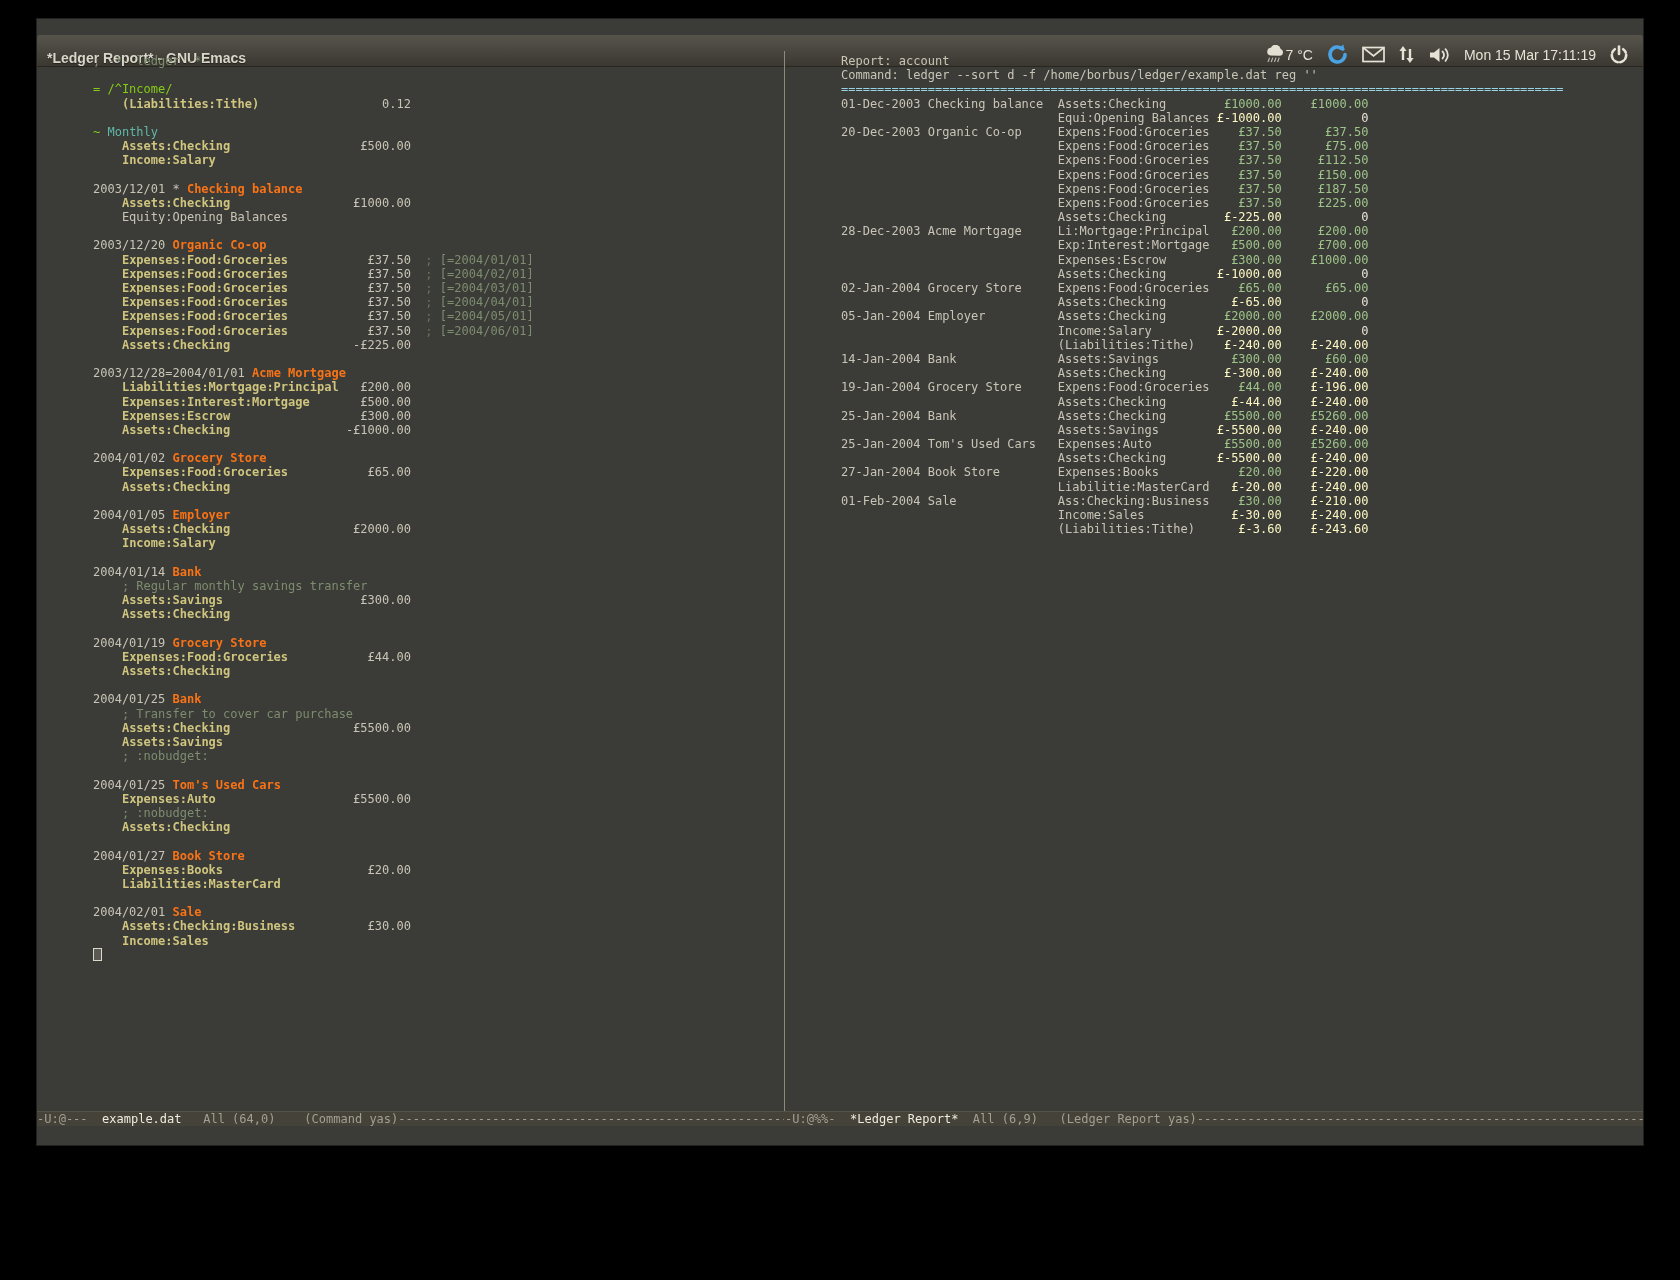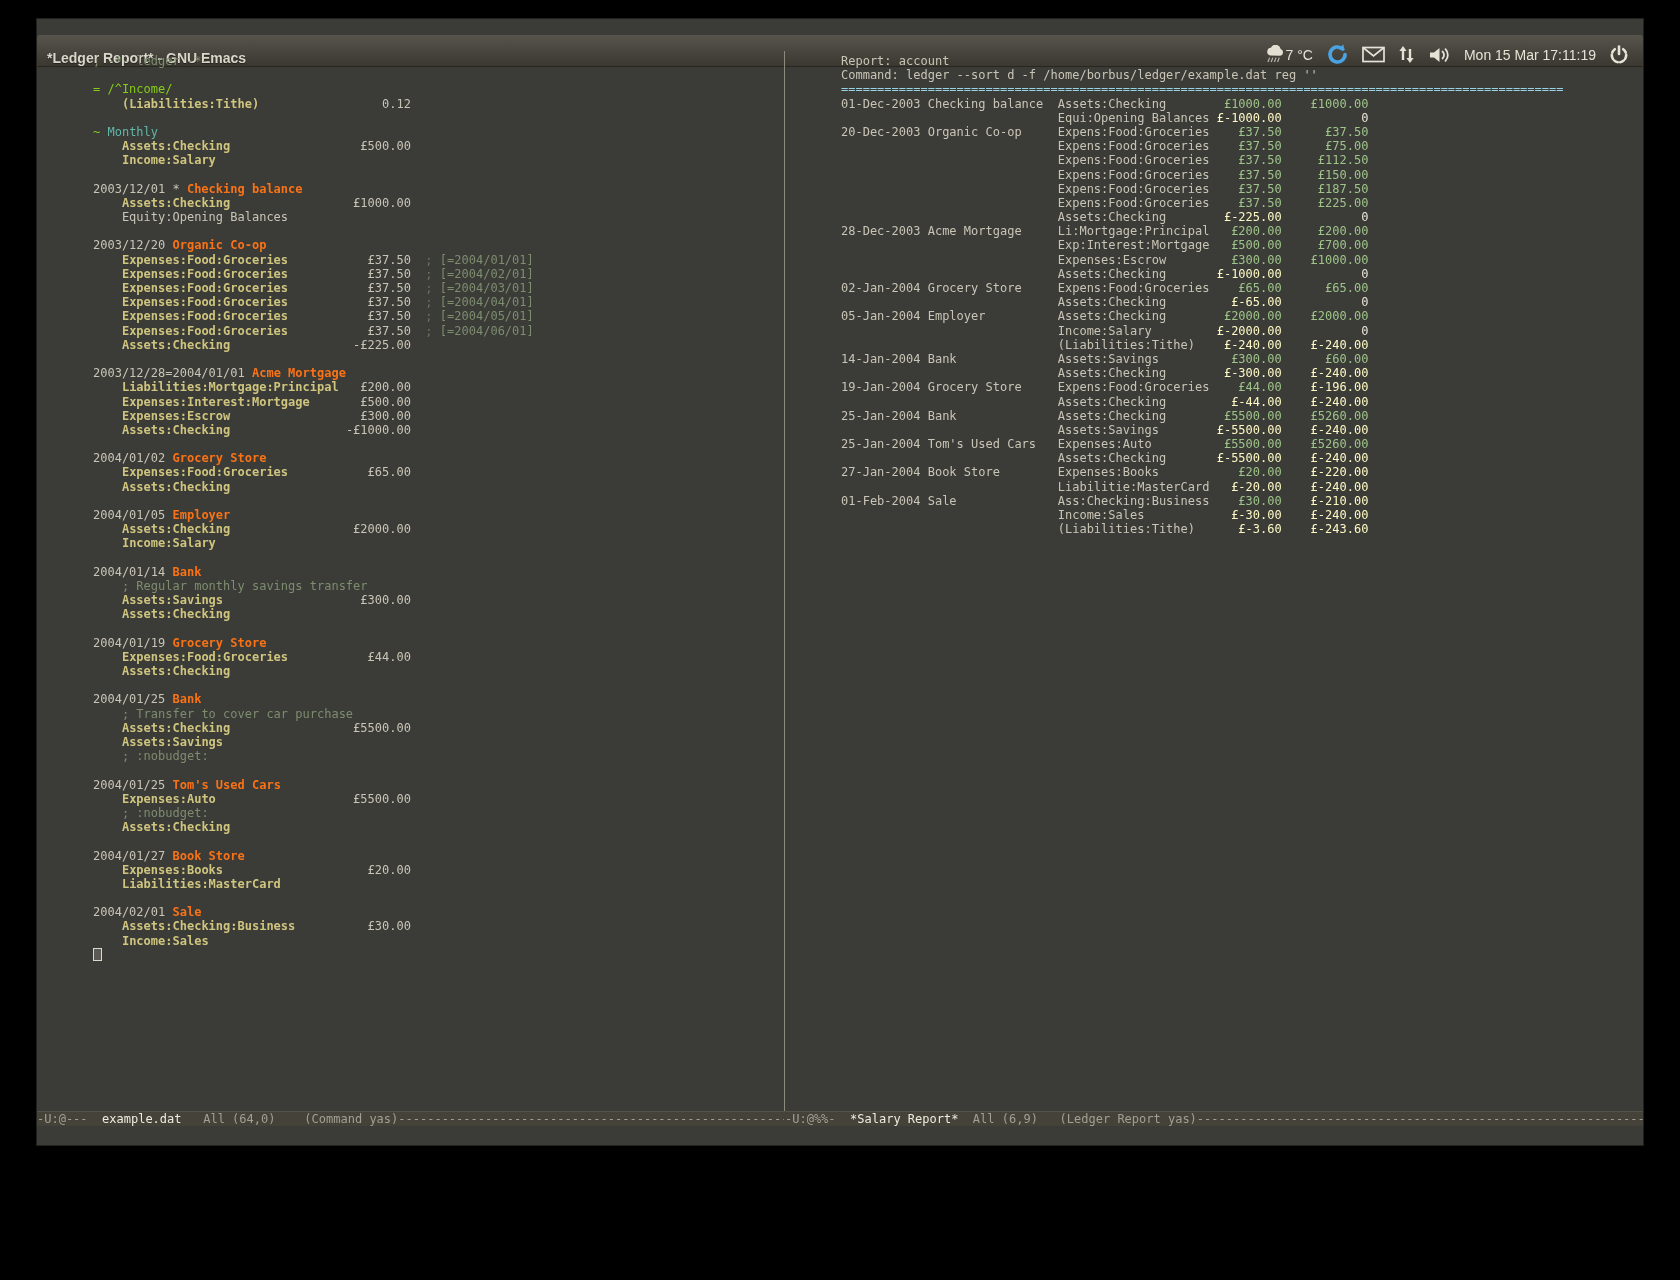--- a/index.html
+++ b/index.html
@@ -132,18 +132,18 @@
         <div class="textarea" id="ledger-lines"><div class="line"><span class="cm">; -*- ledger -*-</span></div><div class="line"></div><div class="line"><span class="cy">= /^Income/</span></div><div class="line"><span class="pl">    </span><span class="ac">(Liabilities:Tithe)</span><span class="pl">                 </span><span class="pl">0.12</span></div><div class="line"></div><div class="line"><span class="cy">~ </span><span class="tl">Monthly</span></div><div class="line"><span class="pl">    </span><span class="ac">Assets:Checking</span><span class="pl">                  </span><span class="pl">£500.00</span></div><div class="line"><span class="pl">    </span><span class="ac">Income:Salary</span></div><div class="line"></div><div class="line"><span class="pl">2003/12/01 * </span><span class="py">Checking balance</span></div><div class="line"><span class="pl">    </span><span class="ac">Assets:Checking</span><span class="pl">                 </span><span class="pl">£1000.00</span></div><div class="line"><span class="pl">    Equity:Opening Balances</span></div><div class="line"></div><div class="line"><span class="pl">2003/12/20 </span><span class="py">Organic Co-op</span></div><div class="line"><span class="pl">    </span><span class="ac">Expenses:Food:Groceries</span><span class="pl">           </span><span class="pl">£37.50</span><span class="cd">  ; </span><span class="cm">[=2004/01/01]</span></div><div class="line"><span class="pl">    </span><span class="ac">Expenses:Food:Groceries</span><span class="pl">           </span><span class="pl">£37.50</span><span class="cd">  ; </span><span class="cm">[=2004/02/01]</span></div><div class="line"><span class="pl">    </span><span class="ac">Expenses:Food:Groceries</span><span class="pl">           </span><span class="pl">£37.50</span><span class="cd">  ; </span><span class="cm">[=2004/03/01]</span></div><div class="line"><span class="pl">    </span><span class="ac">Expenses:Food:Groceries</span><span class="pl">           </span><span class="pl">£37.50</span><span class="cd">  ; </span><span class="cm">[=2004/04/01]</span></div><div class="line"><span class="pl">    </span><span class="ac">Expenses:Food:Groceries</span><span class="pl">           </span><span class="pl">£37.50</span><span class="cd">  ; </span><span class="cm">[=2004/05/01]</span></div><div class="line"><span class="pl">    </span><span class="ac">Expenses:Food:Groceries</span><span class="pl">           </span><span class="pl">£37.50</span><span class="cd">  ; </span><span class="cm">[=2004/06/01]</span></div><div class="line"><span class="pl">    </span><span class="ac">Assets:Checking</span><span class="pl">                 </span><span class="pl">-£225.00</span></div><div class="line"></div><div class="line"><span class="pl">2003/12/28=2004/01/01 </span><span class="py">Acme Mortgage</span></div><div class="line"><span class="pl">    </span><span class="ac">Liabilities:Mortgage:Principal</span><span class="pl">   </span><span class="pl">£200.00</span></div><div class="line"><span class="pl">    </span><span class="ac">Expenses:Interest:Mortgage</span><span class="pl">       </span><span class="pl">£500.00</span></div><div class="line"><span class="pl">    </span><span class="ac">Expenses:Escrow</span><span class="pl">                  </span><span class="pl">£300.00</span></div><div class="line"><span class="pl">    </span><span class="ac">Assets:Checking</span><span class="pl">                </span><span class="pl">-£1000.00</span></div><div class="line"></div><div class="line"><span class="pl">2004/01/02 </span><span class="py">Grocery Store</span></div><div class="line"><span class="pl">    </span><span class="ac">Expenses:Food:Groceries</span><span class="pl">           </span><span class="pl">£65.00</span></div><div class="line"><span class="pl">    </span><span class="ac">Assets:Checking</span></div><div class="line"></div><div class="line"><span class="pl">2004/01/05 </span><span class="py">Employer</span></div><div class="line"><span class="pl">    </span><span class="ac">Assets:Checking</span><span class="pl">                 </span><span class="pl">£2000.00</span></div><div class="line"><span class="pl">    </span><span class="ac">Income:Salary</span></div><div class="line"></div><div class="line"><span class="pl">2004/01/14 </span><span class="py">Bank</span></div><div class="line"><span class="pl">    </span><span class="cm">; Regular monthly savings transfer</span></div><div class="line"><span class="pl">    </span><span class="ac">Assets:Savings</span><span class="pl">                   </span><span class="pl">£300.00</span></div><div class="line"><span class="pl">    </span><span class="ac">Assets:Checking</span></div><div class="line"></div><div class="line"><span class="pl">2004/01/19 </span><span class="py">Grocery Store</span></div><div class="line"><span class="pl">    </span><span class="ac">Expenses:Food:Groceries</span><span class="pl">           </span><span class="pl">£44.00</span></div><div class="line"><span class="pl">    </span><span class="ac">Assets:Checking</span></div><div class="line"></div><div class="line"><span class="pl">2004/01/25 </span><span class="py">Bank</span></div><div class="line"><span class="pl">    </span><span class="cm">; Transfer to cover car purchase</span></div><div class="line"><span class="pl">    </span><span class="ac">Assets:Checking</span><span class="pl">                 </span><span class="pl">£5500.00</span></div><div class="line"><span class="pl">    </span><span class="ac">Assets:Savings</span></div><div class="line"><span class="pl">    </span><span class="cm">; :nobudget:</span></div><div class="line"></div><div class="line"><span class="pl">2004/01/25 </span><span class="py">Tom's Used Cars</span></div><div class="line"><span class="pl">    </span><span class="ac">Expenses:Auto</span><span class="pl">                   </span><span class="pl">£5500.00</span></div><div class="line"><span class="pl">    </span><span class="cm">; :nobudget:</span></div><div class="line"><span class="pl">    </span><span class="ac">Assets:Checking</span></div><div class="line"></div><div class="line"><span class="pl">2004/01/27 </span><span class="py">Book Store</span></div><div class="line"><span class="pl">    </span><span class="ac">Expenses:Books</span><span class="pl">                    </span><span class="pl">£20.00</span></div><div class="line"><span class="pl">    </span><span class="ac">Liabilities:MasterCard</span></div><div class="line"></div><div class="line"><span class="pl">2004/02/01 </span><span class="py">Sale</span></div><div class="line"><span class="pl">    </span><span class="ac">Assets:Checking:Business</span><span class="pl">          </span><span class="pl">£30.00</span></div><div class="line"><span class="pl">    </span><span class="ac">Income:Sales</span></div><div class="line"><span class="cur"></span></div></div>
       </div>
       <div class="vdivider"></div>
       <div class="win win-right">
         <div class="textarea" id="report-lines"><div class="line"><span class="pl">Report: account</span></div><div class="line"><span class="pl">Command: ledger --sort d -f /home/borbus/ledger/example.dat reg ''</span></div><div class="line"><span class="sep">====================================================================================================</span></div><div class="line"><span class="pl">01-Dec-2003 Checking balance  </span><span class="pl">Assets:Checking      </span><span class="g">  £1000.00</span><span class="g">    £1000.00</span></div><div class="line"><span class="pl">                              </span><span class="pl">Equi:Opening Balances</span><span class="r"> £-1000.00</span><span class="w">           0</span></div><div class="line"><span class="pl">20-Dec-2003 Organic Co-op     </span><span class="pl">Expens:Food:Groceries</span><span class="g">    £37.50</span><span class="g">      £37.50</span></div><div class="line"><span class="pl">                              </span><span class="pl">Expens:Food:Groceries</span><span class="g">    £37.50</span><span class="g">      £75.00</span></div><div class="line"><span class="pl">                              </span><span class="pl">Expens:Food:Groceries</span><span class="g">    £37.50</span><span class="g">     £112.50</span></div><div class="line"><span class="pl">                              </span><span class="pl">Expens:Food:Groceries</span><span class="g">    £37.50</span><span class="g">     £150.00</span></div><div class="line"><span class="pl">                              </span><span class="pl">Expens:Food:Groceries</span><span class="g">    £37.50</span><span class="g">     £187.50</span></div><div class="line"><span class="pl">                              </span><span class="pl">Expens:Food:Groceries</span><span class="g">    £37.50</span><span class="g">     £225.00</span></div><div class="line"><span class="pl">                              </span><span class="pl">Assets:Checking      </span><span class="r">  £-225.00</span><span class="w">           0</span></div><div class="line"><span class="pl">28-Dec-2003 Acme Mortgage     </span><span class="pl">Li:Mortgage:Principal</span><span class="g">   £200.00</span><span class="g">     £200.00</span></div><div class="line"><span class="pl">                              </span><span class="pl">Exp:Interest:Mortgage</span><span class="g">   £500.00</span><span class="g">     £700.00</span></div><div class="line"><span class="pl">                              </span><span class="pl">Expenses:Escrow      </span><span class="g">   £300.00</span><span class="g">    £1000.00</span></div><div class="line"><span class="pl">                              </span><span class="pl">Assets:Checking      </span><span class="r"> £-1000.00</span><span class="w">           0</span></div><div class="line"><span class="pl">02-Jan-2004 Grocery Store     </span><span class="pl">Expens:Food:Groceries</span><span class="g">    £65.00</span><span class="g">      £65.00</span></div><div class="line"><span class="pl">                              </span><span class="pl">Assets:Checking      </span><span class="r">   £-65.00</span><span class="w">           0</span></div><div class="line"><span class="pl">05-Jan-2004 Employer          </span><span class="pl">Assets:Checking      </span><span class="g">  £2000.00</span><span class="g">    £2000.00</span></div><div class="line"><span class="pl">                              </span><span class="pl">Income:Salary        </span><span class="r"> £-2000.00</span><span class="w">           0</span></div><div class="line"><span class="pl">                              </span><span class="pl">(Liabilities:Tithe)  </span><span class="r">  £-240.00</span><span class="r">    £-240.00</span></div><div class="line"><span class="pl">14-Jan-2004 Bank              </span><span class="pl">Assets:Savings       </span><span class="g">   £300.00</span><span class="g">      £60.00</span></div><div class="line"><span class="pl">                              </span><span class="pl">Assets:Checking      </span><span class="r">  £-300.00</span><span class="r">    £-240.00</span></div><div class="line"><span class="pl">19-Jan-2004 Grocery Store     </span><span class="pl">Expens:Food:Groceries</span><span class="g">    £44.00</span><span class="r">    £-196.00</span></div><div class="line"><span class="pl">                              </span><span class="pl">Assets:Checking      </span><span class="r">   £-44.00</span><span class="r">    £-240.00</span></div><div class="line"><span class="pl">25-Jan-2004 Bank              </span><span class="pl">Assets:Checking      </span><span class="g">  £5500.00</span><span class="g">    £5260.00</span></div><div class="line"><span class="pl">                              </span><span class="pl">Assets:Savings       </span><span class="r"> £-5500.00</span><span class="r">    £-240.00</span></div><div class="line"><span class="pl">25-Jan-2004 Tom's Used Cars   </span><span class="pl">Expenses:Auto        </span><span class="g">  £5500.00</span><span class="g">    £5260.00</span></div><div class="line"><span class="pl">                              </span><span class="pl">Assets:Checking      </span><span class="r"> £-5500.00</span><span class="r">    £-240.00</span></div><div class="line"><span class="pl">27-Jan-2004 Book Store        </span><span class="pl">Expenses:Books       </span><span class="g">    £20.00</span><span class="r">    £-220.00</span></div><div class="line"><span class="pl">                              </span><span class="pl">Liabilitie:MasterCard</span><span class="r">   £-20.00</span><span class="r">    £-240.00</span></div><div class="line"><span class="pl">01-Feb-2004 Sale              </span><span class="pl">Ass:Checking:Business</span><span class="g">    £30.00</span><span class="r">    £-210.00</span></div><div class="line"><span class="pl">                              </span><span class="pl">Income:Sales         </span><span class="r">   £-30.00</span><span class="r">    £-240.00</span></div><div class="line"><span class="pl">                              </span><span class="pl">(Liabilities:Tithe)  </span><span class="r">    £-3.60</span><span class="r">    £-243.60</span></div></div>
       </div>
     </div>
     <div class="modelines">
       <div class="ml-seg ml-left" id="modeline-left"><div class="line"><span class="ml">-U:@---  </span><span class="mlb">example.dat</span><span class="ml">   </span><span class="ml">All (64,0)</span><span class="ml">    </span><span class="ml">(Command yas)</span><span class="ml">------------------------------------------------------------</span></div></div>
       <div class="ml-gap"></div>
-      <div class="ml-seg ml-right" id="modeline-right"><div class="line"><span class="ml">-U:@%%-  </span><span class="mlb">*Salary Report*</span><span class="ml">  </span><span class="ml">All (6,9)</span><span class="ml">   </span><span class="ml">(Ledger Report yas)</span><span class="ml">----------------------------------------------------------------------</span></div></div>
+      <div class="ml-seg ml-right" id="modeline-right"><div class="line"><span class="ml">-U:@%%-  </span><span class="mlb">*Ledger Report*</span><span class="ml">  </span><span class="ml">All (6,9)</span><span class="ml">   </span><span class="ml">(Ledger Report yas)</span><span class="ml">----------------------------------------------------------------------</span></div></div>
     </div>
     <div class="minibuffer"></div>
   </div>
 
 </div>
 
 </body></html>

